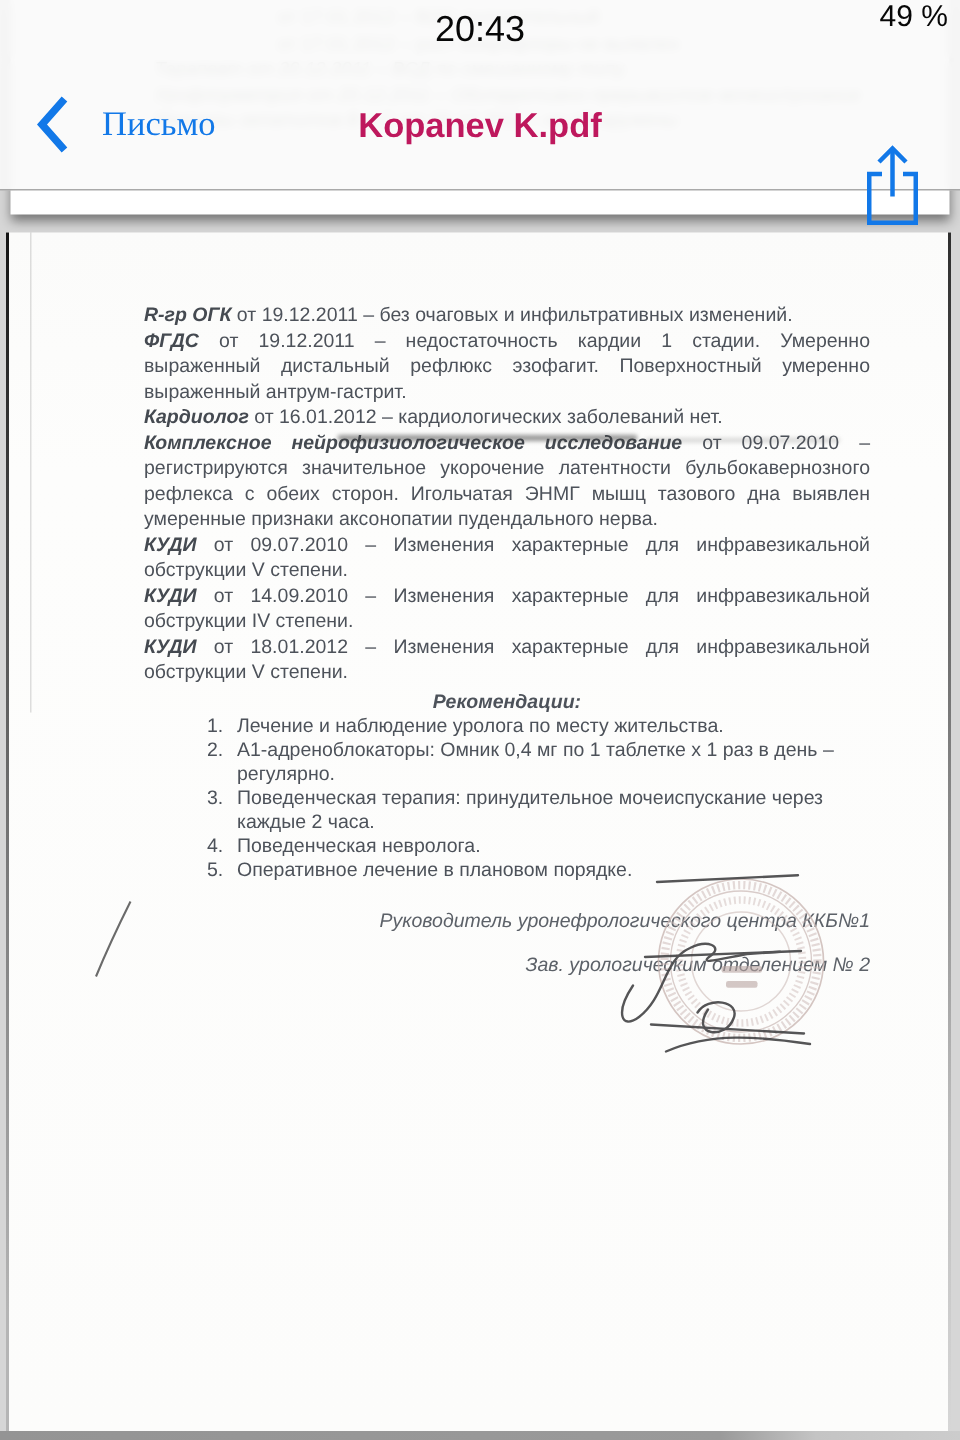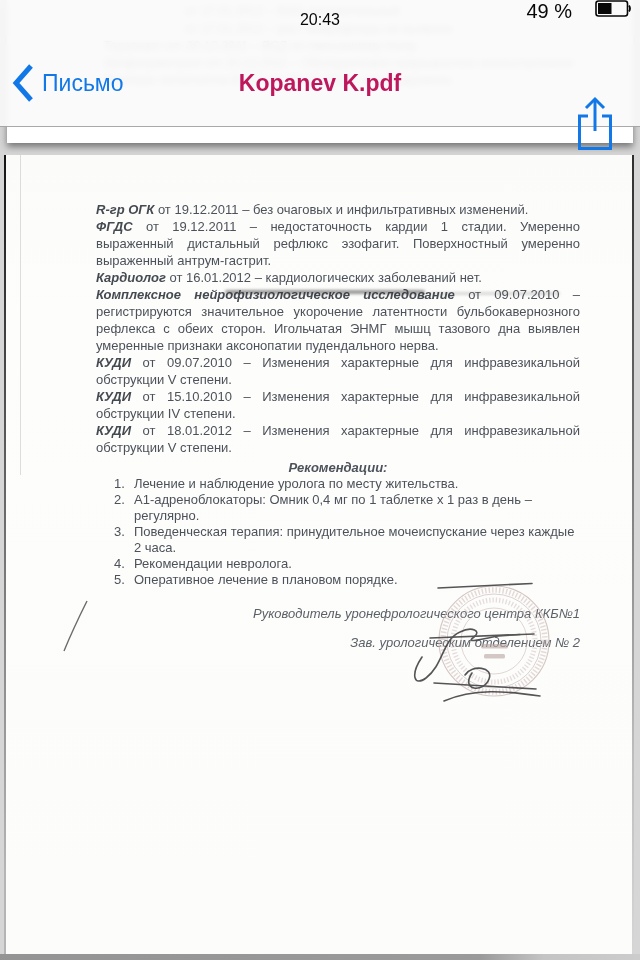--- a/index.html
+++ b/index.html
@@ -33,33 +33,33 @@
     background:rgba(249,249,249,.9);
     -webkit-backdrop-filter:blur(3px);backdrop-filter:blur(3px);
     color:#070707;z-index:10;
   }
   .sb-left{position:absolute;left:10px;top:0;height:40px;display:flex;align-items:center;gap:6px;}
   .signal-dots{display:flex;gap:3px;align-items:center;}
   .dot{width:11px;height:11px;border-radius:50%;border:1.5px solid #070707;box-sizing:border-box;}
   .dot.filled{background:#070707;}
   .carrier{font-size:20px;letter-spacing:.3px;margin-left:2px;}
   .wifi{margin-left:3px;margin-top:2px;}
-  .sb-time{position:absolute;left:0;right:0;top:0;height:40px;display:flex;align-items:center;justify-content:center;font-size:16px;font-weight:500;}
-  .sb-right{position:absolute;right:8px;top:0;height:40px;display:flex;align-items:flex-start;gap:23px;}
+  .sb-time{position:absolute;left:0;right:0;top:0;height:40px;display:flex;align-items:center;justify-content:center;font-size:24px;font-weight:500;}
+  .sb-right{position:absolute;right:8px;top:0;height:40px;display:flex;align-items:flex-end;gap:23px;flex-direction:column;}
   .battery-pct{font-size:20px;}
 
   
   .navbar{
     position:absolute;left:0;top:40px;width:640px;height:87px;
     background:rgba(249,249,249,.9);
     -webkit-backdrop-filter:blur(3px);backdrop-filter:blur(3px);
     border-bottom:1px solid rgba(0,0,0,.32);
     z-index:10;box-sizing:border-box;
   }
-  .back-btn{position:absolute;left:12px;top:0;height:86px;display:flex;align-items:center;gap:8px;cursor:pointer;}
+  .back-btn{position:absolute;left:24px;top:0;height:86px;display:flex;align-items:center;gap:22px;cursor:pointer;font-family:Liberation Serif, serif;}
   .back-label{color:#1278e8;font-size:23px;}
   .nav-title{
     position:absolute;left:0;right:0;top:0;height:86px;
     display:flex;align-items:center;justify-content:center;
     font-size:23px;font-weight:700;color:#be185d;pointer-events:none;
   }
   .share-btn{position:absolute;right:23px;top:56px;width:44px;height:56px;cursor:pointer;}
 
   
   .pdf-area{position:absolute;left:0;top:143px;width:564px;height:817px;}
@@ -79,21 +79,21 @@
 
   
   .doc{
     position:absolute;left:92px;top:46px;width:484px;
     color:#4d525a;font-size:13px;line-height:17px;
   }
   .doc p{margin:0;text-align:justify;}
   .lead{font-weight:700;font-style:italic;color:#454a51;}
   .rec-title{margin-top:3px;text-align:center;font-weight:700;font-style:italic;}
   ol.rec-list{margin:0;padding:0 0 0 38px;list-style:none;counter-reset:rec;}
-  ol.rec-list li{counter-increment:rec;position:relative;line-height:16px;margin-top:0;}
+  ol.rec-list li{counter-increment:rec;position:relative;line-height:16px;margin-top:0;margin-left:24px;}
   ol.rec-list li::before{content:counter(rec) ".";position:absolute;left:-20px;}
   .signatures{margin-top:17px;text-align:right;}
   .sig-block{margin-bottom:12px;}
   .sig-role{font-style:italic;color:#5c6168;line-height:17px;}
   .sig-name{font-style:italic;font-weight:700;color:#4a4f56;line-height:17px;}
 
   .stamp{position:absolute;left:404px;top:423px;}
   .pen-tick{position:absolute;left:58px;top:444px;}
 </style>
 </head>
@@ -141,29 +141,29 @@
     <div class="edge-left"></div>
     <div class="edge-right"></div>
     <div class="crease"></div>
 
     <div class="doc">
       <p><span class="lead">R-гр ОГК</span><span> от 19.12.2011 – без очаговых и инфильтративных изменений.</span></p>
       <p><span class="lead">ФГДС</span><span> от 19.12.2011 – недостаточность кардии 1 стадии. Умеренно выраженный дистальный рефлюкс эзофагит. Поверхностный умеренно выраженный антрум-гастрит.</span></p>
       <p><span class="lead">Кардиолог</span><span> от 16.01.2012 – кардиологических заболеваний нет.</span></p>
       <p><span class="lead">Комплексное нейрофизиологическое исследование</span><span>  от 09.07.2010 – регистрируются значительное укорочение латентности бульбокавернозного рефлекса с обеих сторон. Игольчатая ЭНМГ мышц тазового дна выявлен умеренные признаки аксонопатии пудендального нерва.</span></p>
       <p><span class="lead">КУДИ</span><span> от 09.07.2010 – Изменения характерные для инфравезикальной обструкции V степени.</span></p>
-      <p><span class="lead">КУДИ</span><span> от 15.10.2010 – Изменения характерные для инфравезикальной обструкции IV степени.</span></p>
+      <p><span class="lead">КУДИ</span><span> от 14.09.2010 – Изменения характерные для инфравезикальной обструкции IV степени.</span></p>
       <p><span class="lead">КУДИ</span><span> от 18.01.2012 – Изменения характерные для инфравезикальной обструкции V степени.</span></p>
 
       <div class="rec-title">Рекомендации:</div>
       <ol class="rec-list">
         <li>Лечение и наблюдение уролога по месту жительства.</li>
         <li>А1-адреноблокаторы: Омник 0,4 мг по 1 таблетке х 1 раз в день – регулярно.</li>
         <li>Поведенческая терапия: принудительное мочеиспускание  через каждые 2 часа.</li>
-        <li>Рекомендации невролога.</li>
+        <li>Поведенческая невролога.</li>
         <li>Оперативное лечение в плановом порядке.</li>
       </ol>
 
       <div class="signatures">
         <div class="sig-block">
           <div class="sig-role">Руководитель уронефрологического центра ККБ№1</div>
         </div>
         <div class="sig-block">
           <div class="sig-role">Зав. урологическим отделением № 2</div>
         </div>

